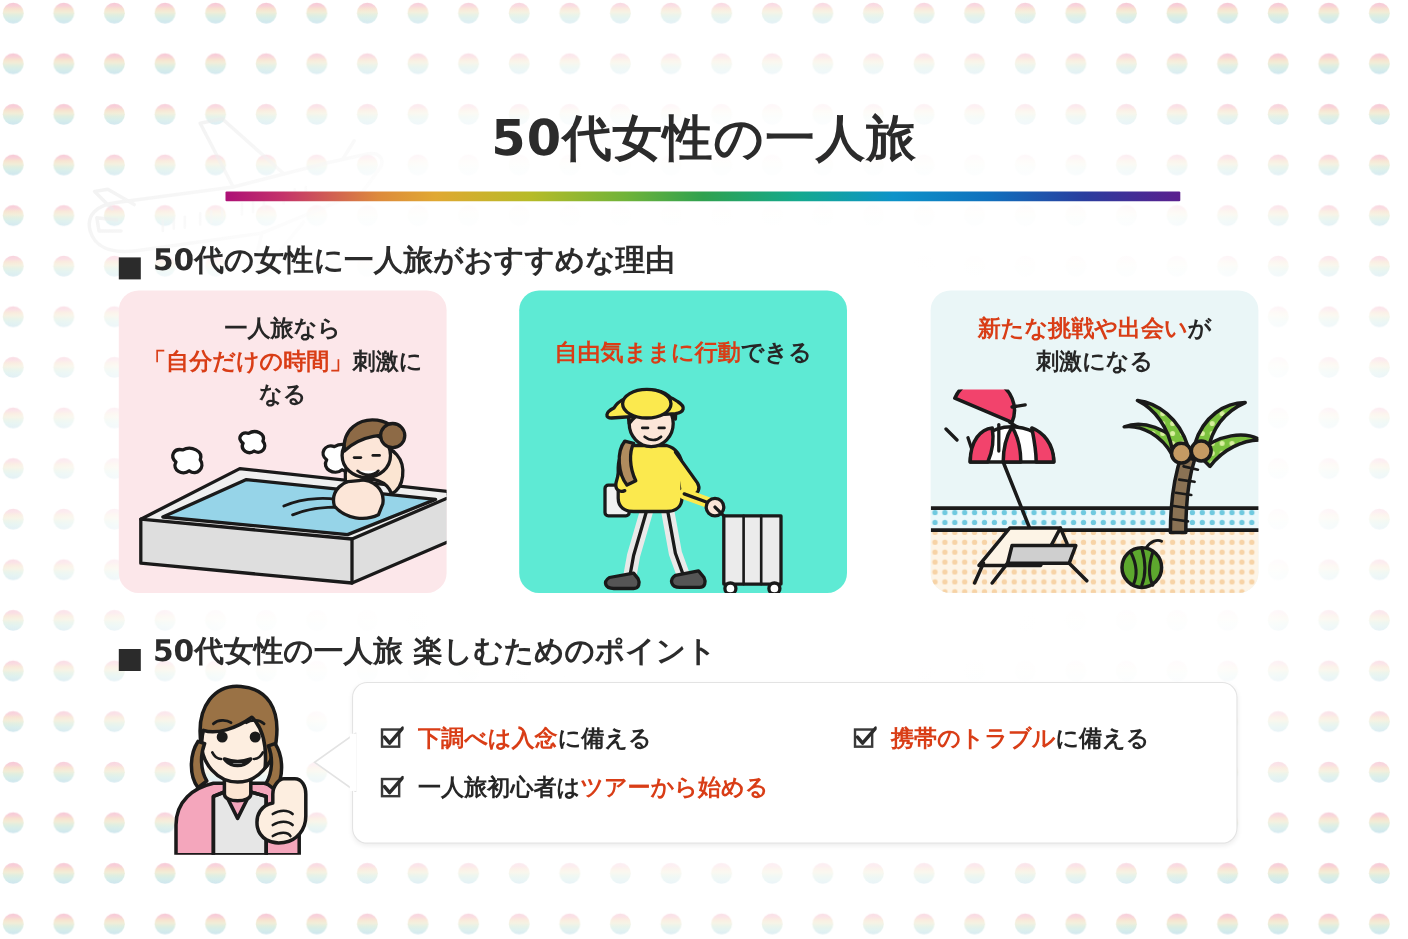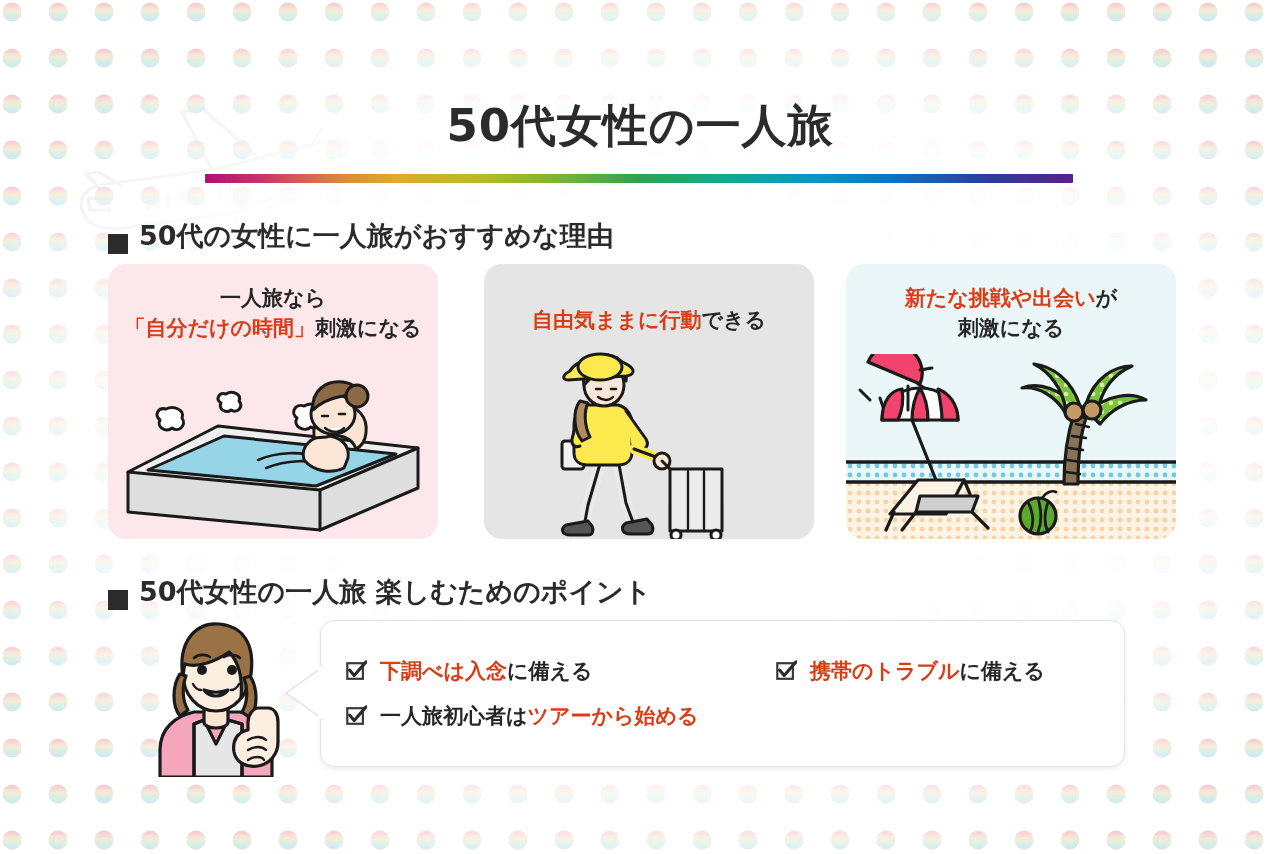--- a/index.html
+++ b/index.html
@@ -45,25 +45,25 @@
     position:absolute;
     font-size:27px; font-weight:bold; color:#2b2b2b;
     white-space:nowrap; display:flex; align-items:flex-end; gap:11px;
   }
   .sq { width:20px; height:20px; background:#2b2b2b; display:inline-block; }
   #head-reasons { left:108px; top:218px; }
   #head-points  { left:108px; top:574px; }
 
   
   .card {
-    position:absolute; top:264px; width:330px; height:275px;
+    position:absolute; top:264px; width:298px; height:275px;
     border-radius:18px; overflow:hidden;
   }
   #card-1 { left:108px; background:#fce7ea; }
-  #card-2 { left:484px; background:#e5e5e5; }
+  #card-2 { left:472px; background:#5eead4; }
   #card-3 { left:846px; background:#eaf6f7; }
 
   .card-text {
     position:relative; z-index:2;
     padding:20px 16px 0; text-align:center;
     font-size:21px; font-weight:bold; line-height:1.42; color:#262626;
   }
   #card-2 .card-text { padding-top:42px; }
   .red { color:#d93d16; }
   .card-art { position:absolute; left:0; right:0; bottom:0; }

